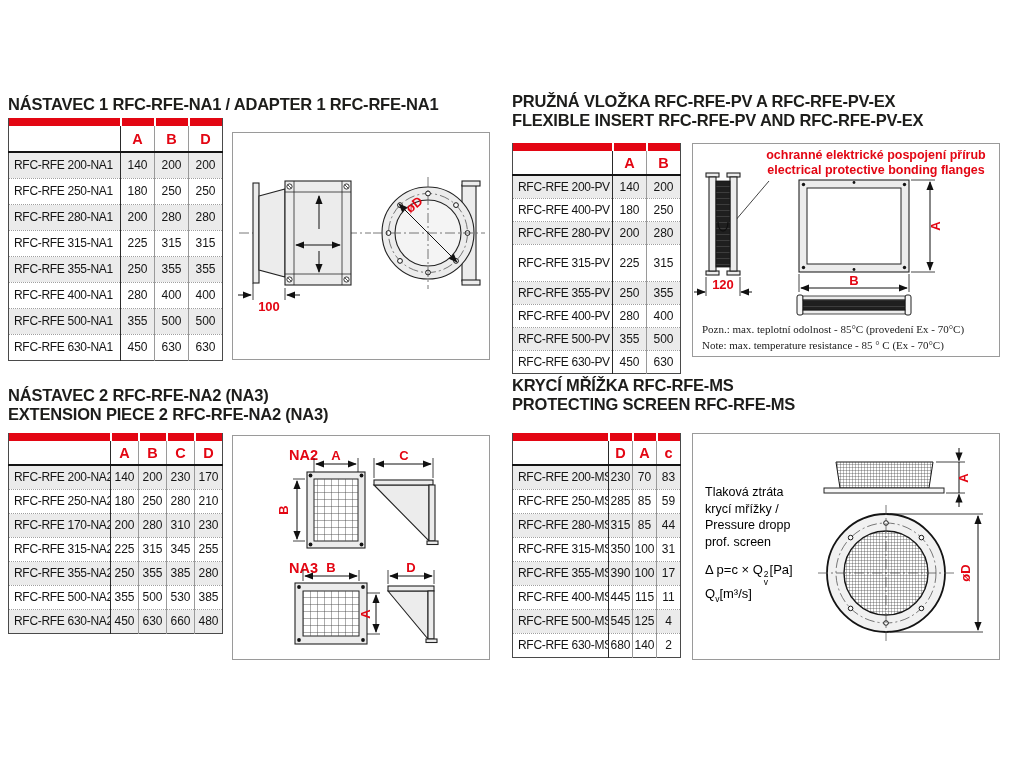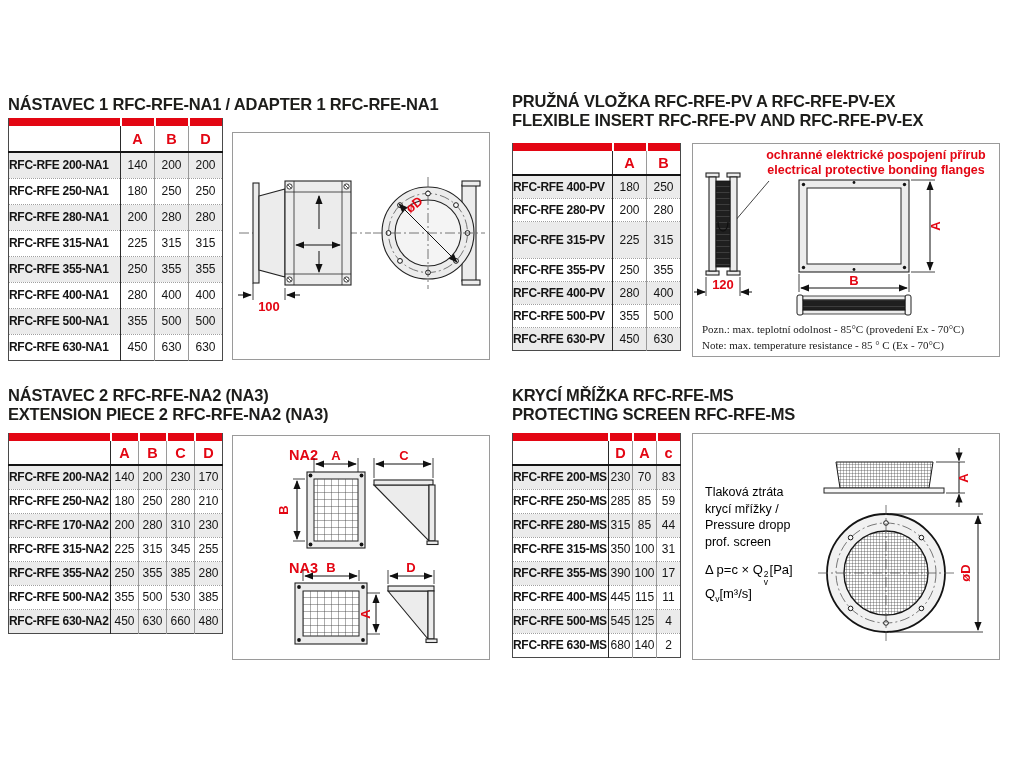--- a/index.html
+++ b/index.html
@@ -13,21 +13,21 @@
   table.spec td{padding:0;box-sizing:border-box;white-space:nowrap;overflow:hidden;
                 font-size:12px;color:#141414;}
   tr.bar{height:8px;}
   tr.bar td{background:#e30613;line-height:0;font-size:0;height:8px;}
   tr.bar td.v{border-left:2px solid #fff;}
   tr.bar td.l{border-right:2px solid #fff;}
   tr.hd td{background:#fff;border-bottom:2.5px solid #141414;}
   tr.hd td.v{color:#e30613;font-weight:bold;font-size:14.5px;text-align:center;
              border-left:1px solid #9a9a9a;}
   tr.hd td.l{border-right:1.5px solid #2a2a2a;}
-  tbody td.l{font-weight:bold;border-right:1.5px solid #2a2a2a;
+  tbody td.l{font-weight:normal;padding-left:5px;border-right:1.5px solid #2a2a2a;
              letter-spacing:-0.3px;}
   tbody td.v{text-align:center;border-left:1px solid #9a9a9a;}
   tbody tr:nth-child(odd){background:#ebebeb;}
   tbody tr+tr td{border-top:1px dotted #9f9f9f;}
   
   .panel{position:absolute;border:1px solid #9a9a9a;background:#fff;box-sizing:border-box;}
   .panel svg{position:absolute;left:0;top:0;}
   svg text{font-family:"Liberation Sans",sans-serif;}
   .rl{fill:#e30613;font-weight:bold;font-size:13px;}
   .rl2{fill:#e30613;font-weight:bold;font-size:14.5px;}
@@ -223,20 +223,25 @@
           <td class="v"></td>
         </tr>
         <tr class="hd" style="height: 24px;">
           <td class="l"></td>
           <td class="v">A</td>
           <td class="v">B</td>
         </tr>
       </thead>
       <tbody>
         <tr style="height: 23px;">
+          <td class="l">RFC-RFE 200-PV</td>
+          <td class="v">140</td>
+          <td class="v">200</td>
+        </tr>
+        <tr style="height: 23px;">
           <td class="l">RFC-RFE 400-PV</td>
           <td class="v">180</td>
           <td class="v">250</td>
         </tr>
         <tr style="height: 23px;">
           <td class="l">RFC-RFE 280-PV</td>
           <td class="v">200</td>
           <td class="v">280</td>
         </tr>
         <tr style="height: 37px;">
@@ -457,21 +462,21 @@
         <line class="dim" x1="157" y1="140" x2="199" y2="140"></line>
         <text class="rl" x="178" y="136" text-anchor="middle">D</text>
         <path class="part" d="M155 155 L195 203 L195 155 Z"></path>
         <rect class="part" x="155" y="150" width="46" height="5"></rect>
         <rect class="part" x="195" y="155" width="6" height="48"></rect>
         <rect class="part" x="193" y="203" width="11" height="3.5"></rect>
       </g>
     </svg>
   </div>
 
-  <div class="title" style="left:512px;top:386px">
+  <div class="title" style="left:512px;top:376px">
     <div>KRYCÍ MŘÍŽKA RFC-RFE-MS</div>
     <div>PROTECTING SCREEN RFC-RFE-MS</div>
   </div>
 
   <table class="spec" style="left: 512px; top: 433px; width: 168px;">
       <colgroup>
         <col style="width: 96px;">
         <col style="width: 24px;">
         <col style="width: 24px;">
         <col style="width: 24px;">

